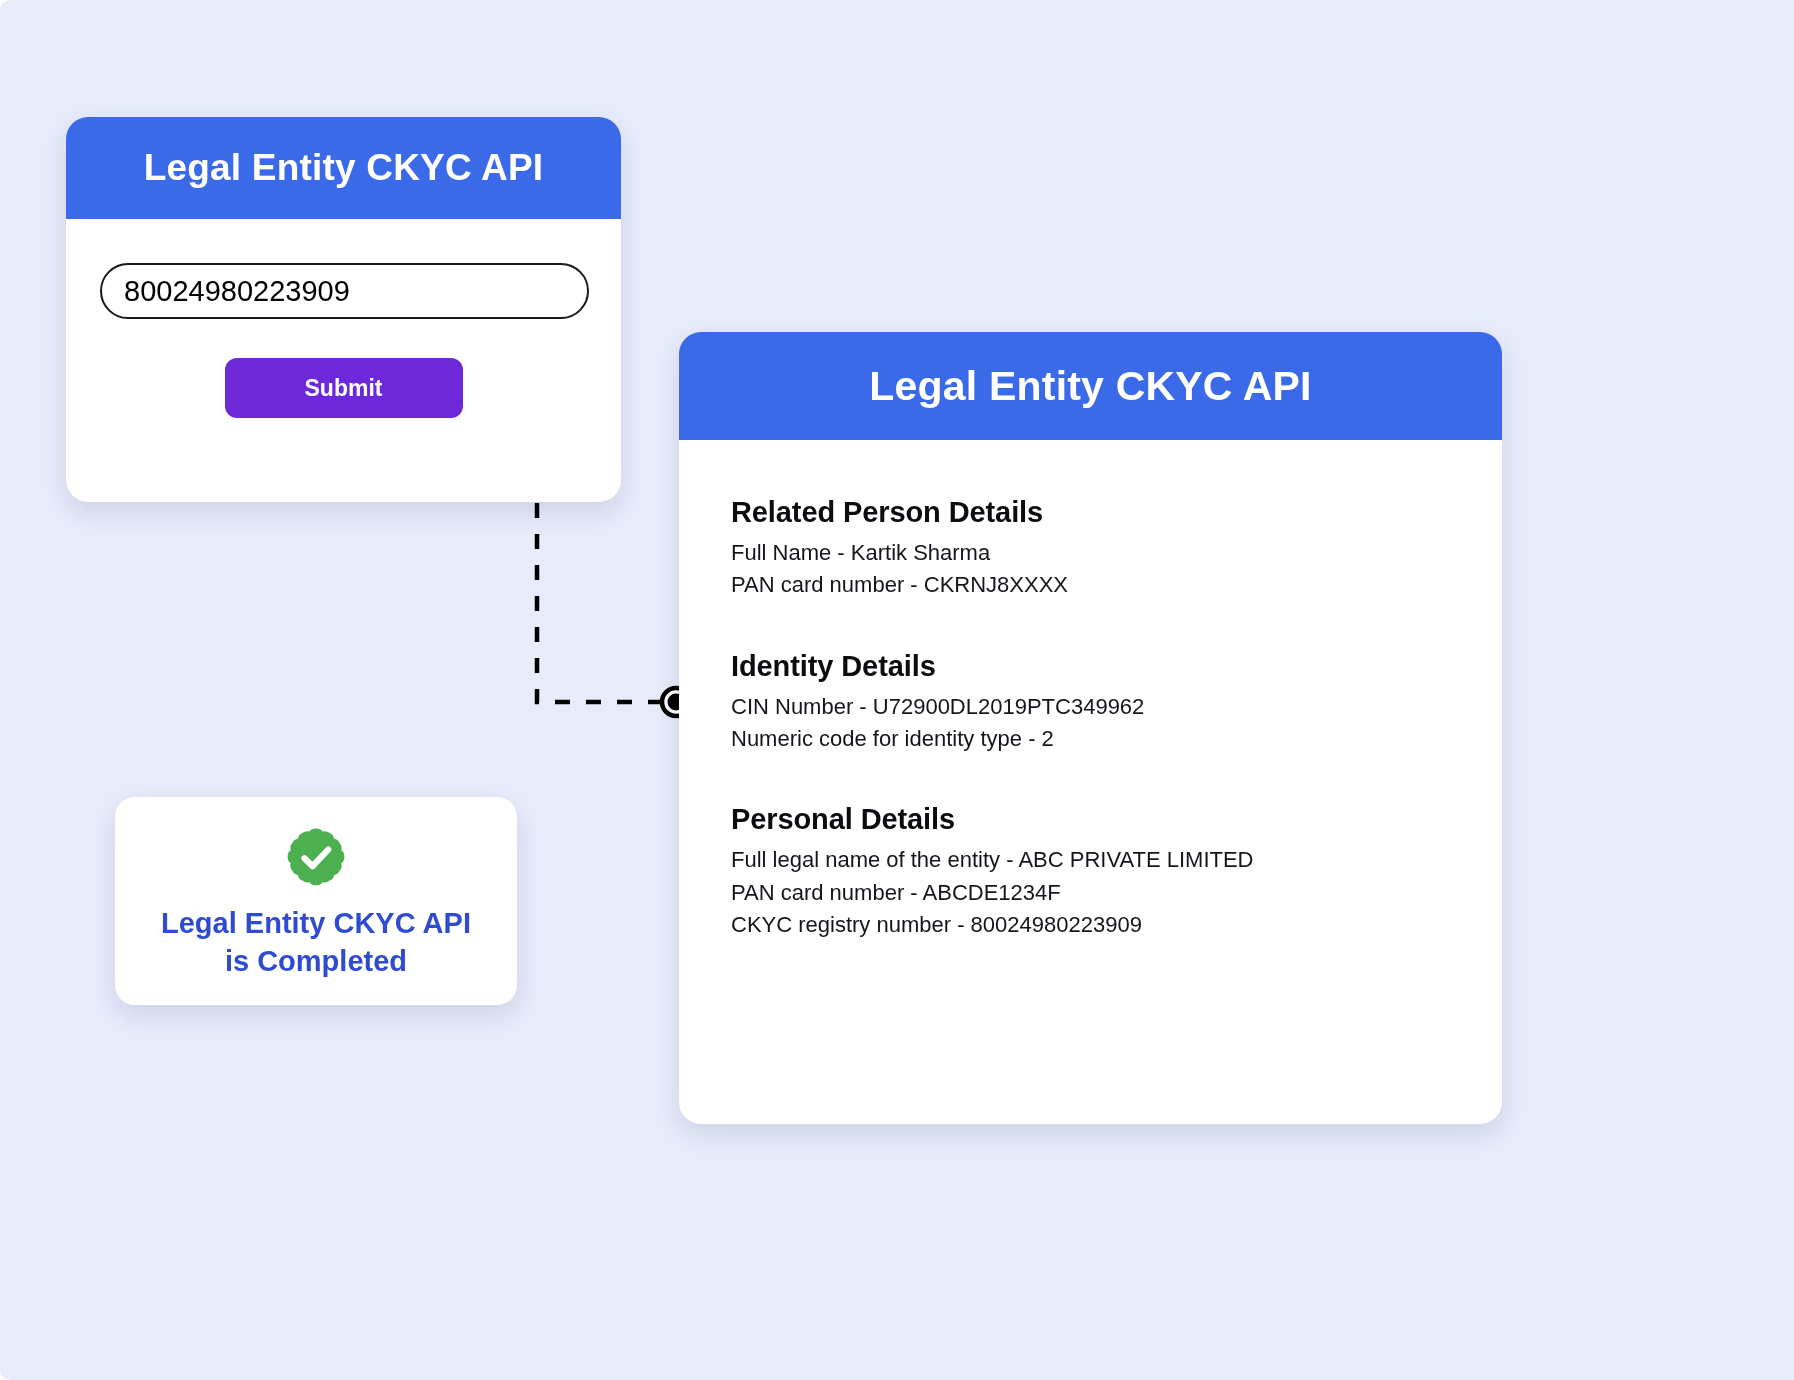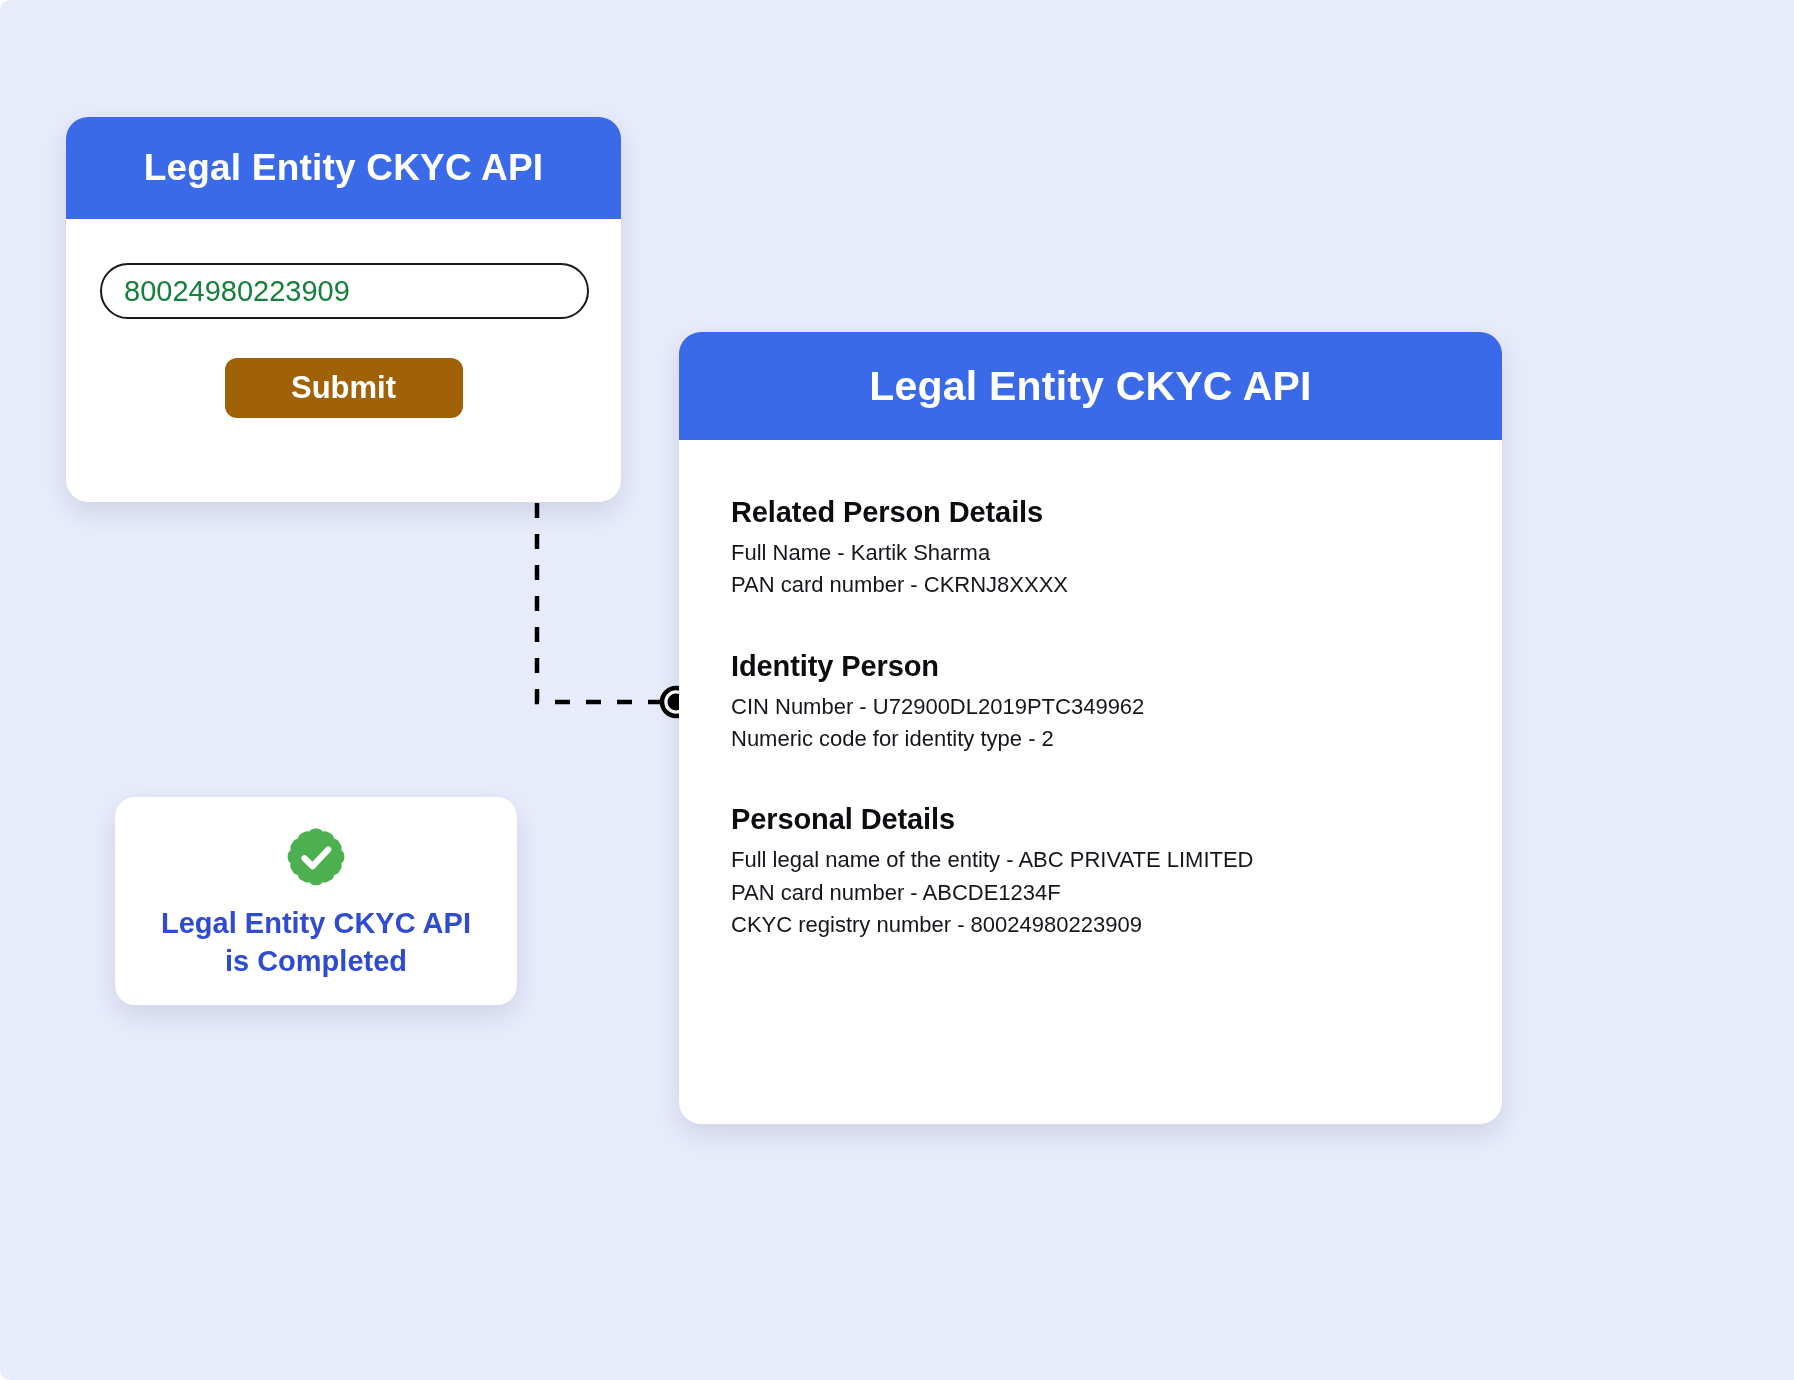--- a/index.html
+++ b/index.html
@@ -63,35 +63,35 @@
   .text-input {
     display: block;
     box-sizing: border-box;
     width: 489px;
     height: 56px;
     border: 2.5px solid #1a1a1a;
     border-radius: 28px;
     padding: 0 22px;
     font-family: "Liberation Sans", sans-serif;
     font-size: 29px;
-    color: #15803d;
+    color: #000000;
     background: #ffffff;
     outline: none;
   }
   #submit-button {
     display: block;
     margin: 39px auto 0 auto;
     width: 238px;
     height: 60px;
     border: none;
     border-radius: 12px;
-    background: #a16207;
+    background: #6d28d9;
     color: #ffffff;
     font-family: "Liberation Sans", sans-serif;
-    font-size: 31px;
+    font-size: 23px;
     font-weight: bold;
     cursor: pointer;
   }
 
   
   #result-card {
     left: 679px;
     top: 332px;
     width: 823px;
     height: 792px;
@@ -182,21 +182,21 @@
     <div class="card-header">Legal Entity CKYC API</div>
     <div class="card-body">
 
       <div class="section">
         <div class="section-title">Related Person Details</div>
         <div class="section-line">Full Name - Kartik Sharma</div>
         <div class="section-line">PAN card number - CKRNJ8XXXX</div>
       </div>
 
       <div class="section">
-        <div class="section-title">Identity Person</div>
+        <div class="section-title">Identity Details</div>
         <div class="section-line">CIN Number - U72900DL2019PTC349962</div>
         <div class="section-line">Numeric code for identity type - 2</div>
       </div>
 
       <div class="section">
         <div class="section-title">Personal Details</div>
         <div class="section-line">Full legal name of the entity - ABC PRIVATE LIMITED</div>
         <div class="section-line">PAN card number - ABCDE1234F</div>
         <div class="section-line">CKYC registry number - 80024980223909</div>
       </div>

